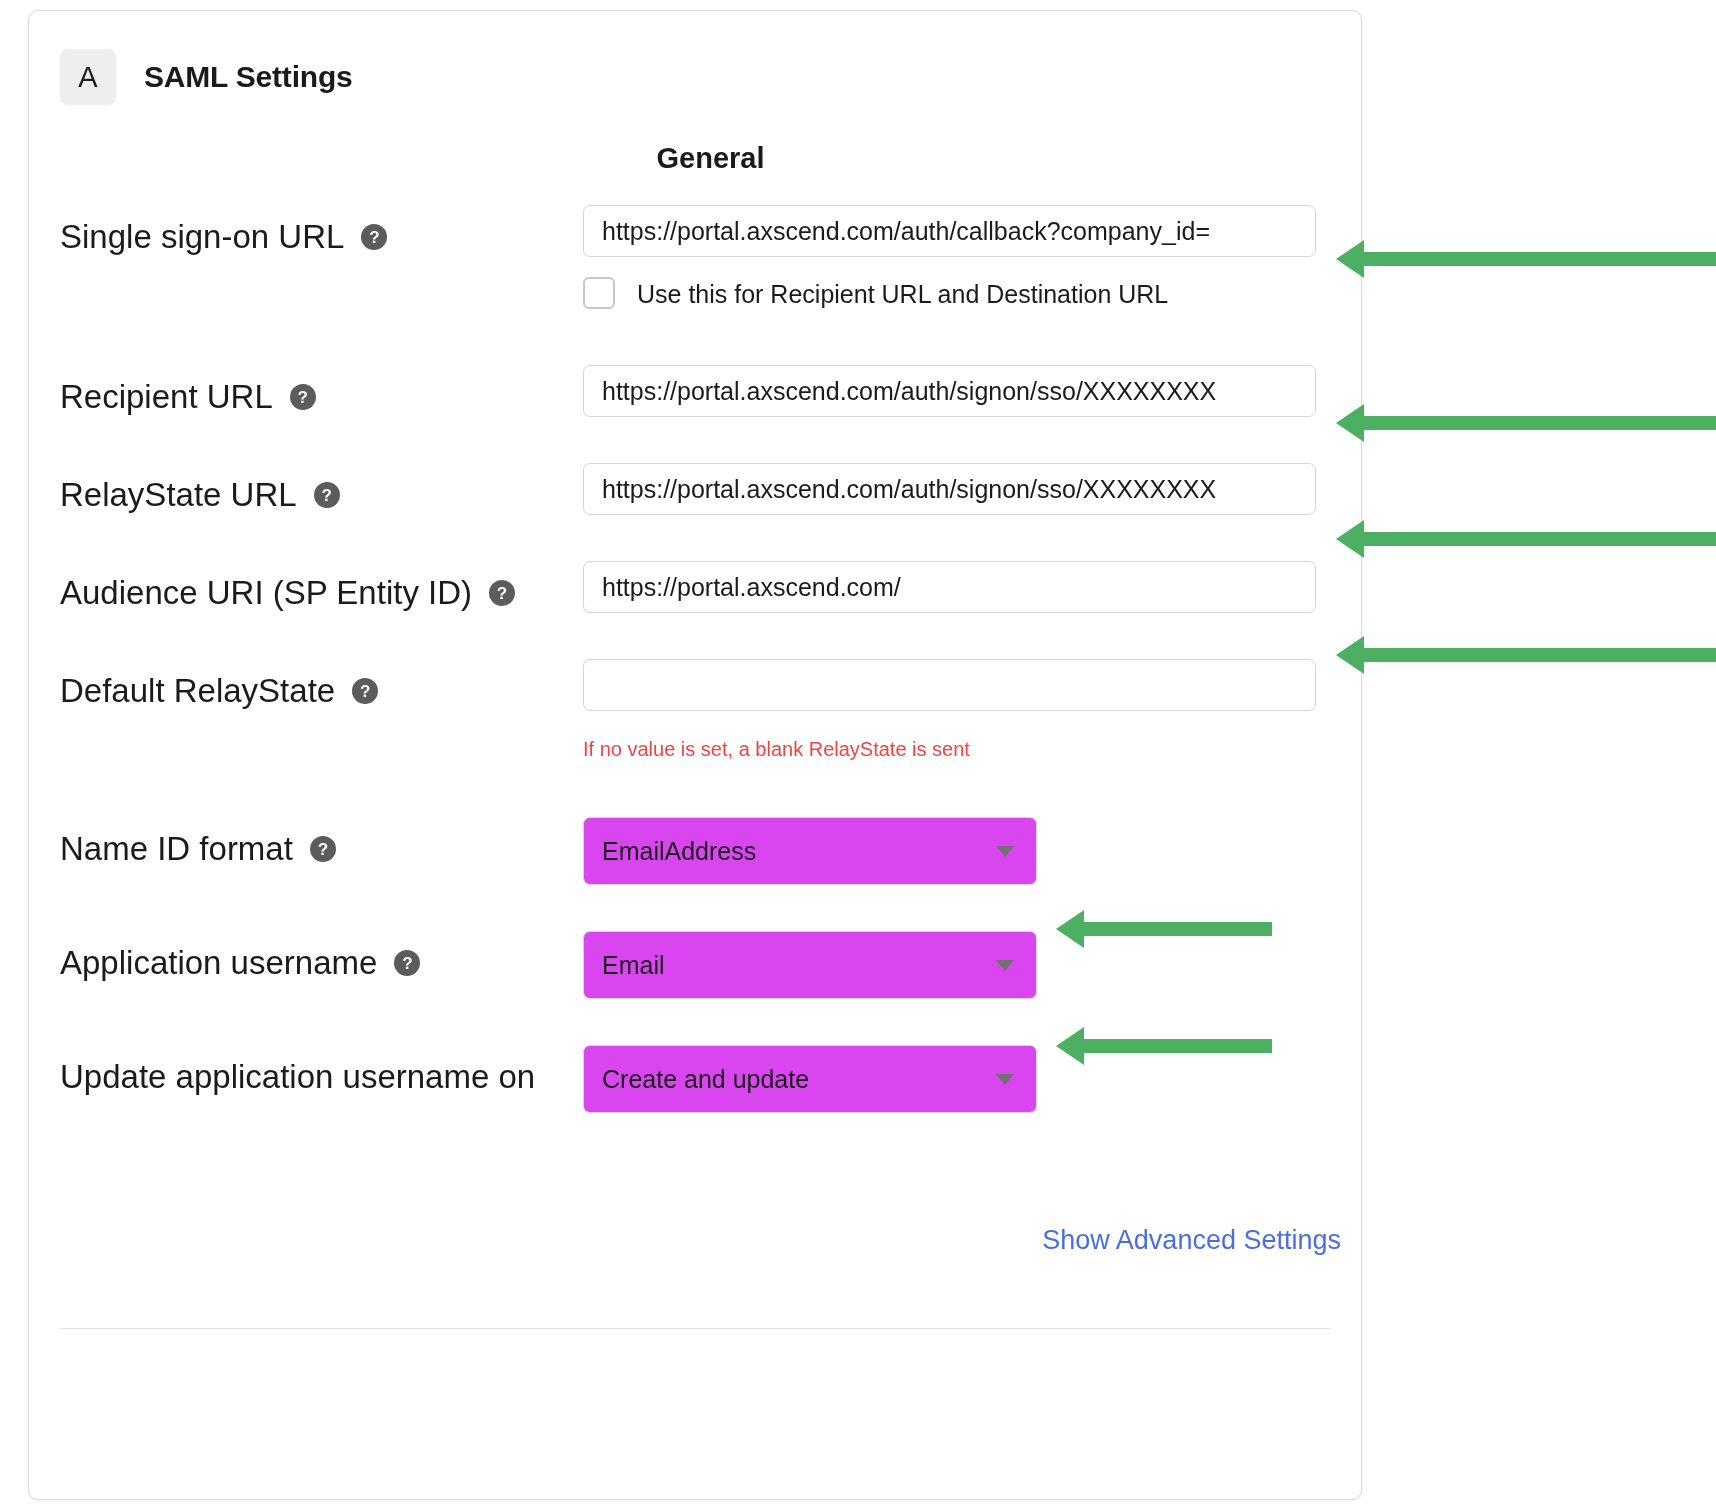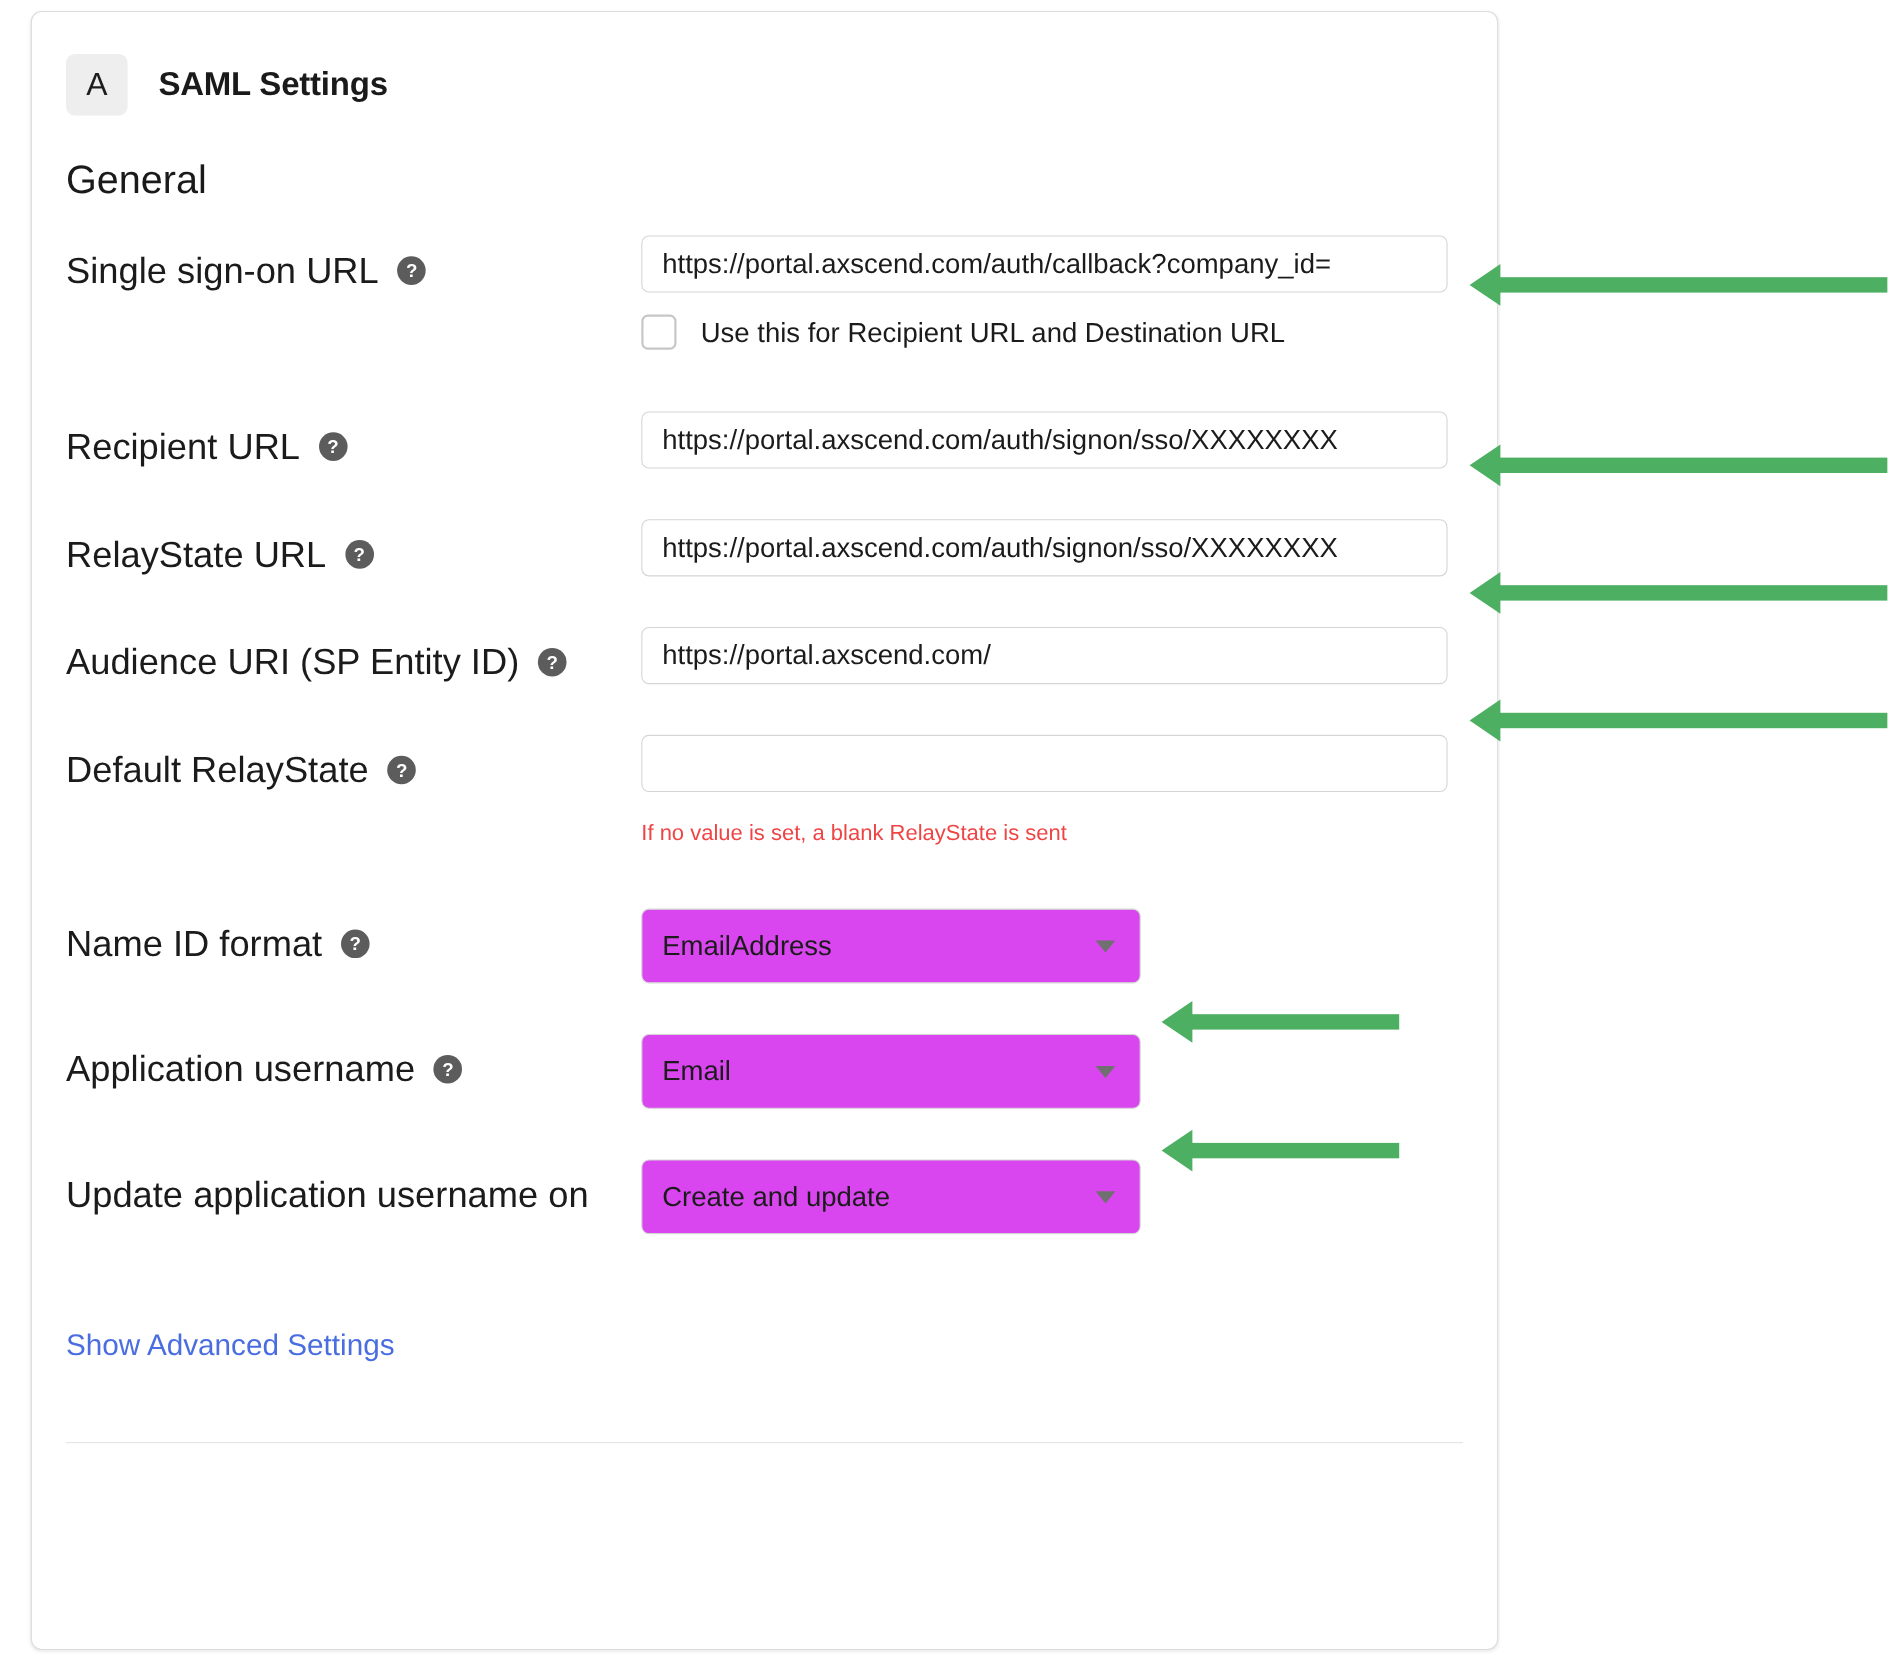--- a/index.html
+++ b/index.html
@@ -49,23 +49,24 @@
     margin-left: 28px;
     font-size: 30px;
     color: #1a1a1a;
     font-weight: 700;
     letter-spacing: -0.2px;
   }
 
   
   .section-title {
     margin: 35px 0 0 31px;
-    font-size: 36px;
-    font-weight: 400;
+    font-size: 29px;
+    font-weight: 700;
     color: #1a1a1a;
+    text-align: center;
   }
 
   
   .form {
     margin-top: 30px;
     padding-left: 31px;
   }
   .row {
     display: flex;
     align-items: flex-start;
@@ -172,22 +173,22 @@
     font-size: 20px;
     color: #ef4444;
   }
   .spacer-46 { height: 46px; }
   .spacer-56 { height: 56px; }
 
   
   .advanced-wrap {
     padding: 0 20px 0 31px;
     display: flex;
-    justify-content: flex-start;
-    margin-top: 86px;
+    justify-content: flex-end;
+    margin-top: 112px;
   }
   .advanced-link {
     font-size: 27px;
     color: #4a6ee0;
     text-decoration: none;
     cursor: pointer;
   }
   .divider {
     margin: 72px 31px 0 31px;
     border-top: 1px solid #e3e3e3;

